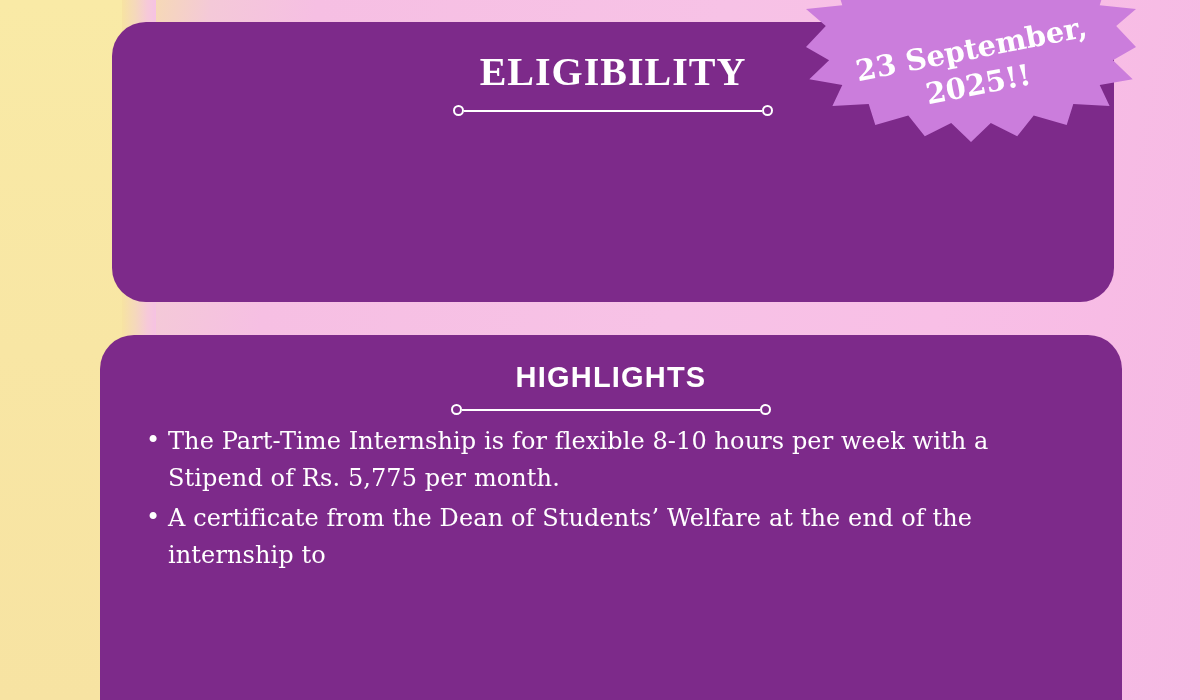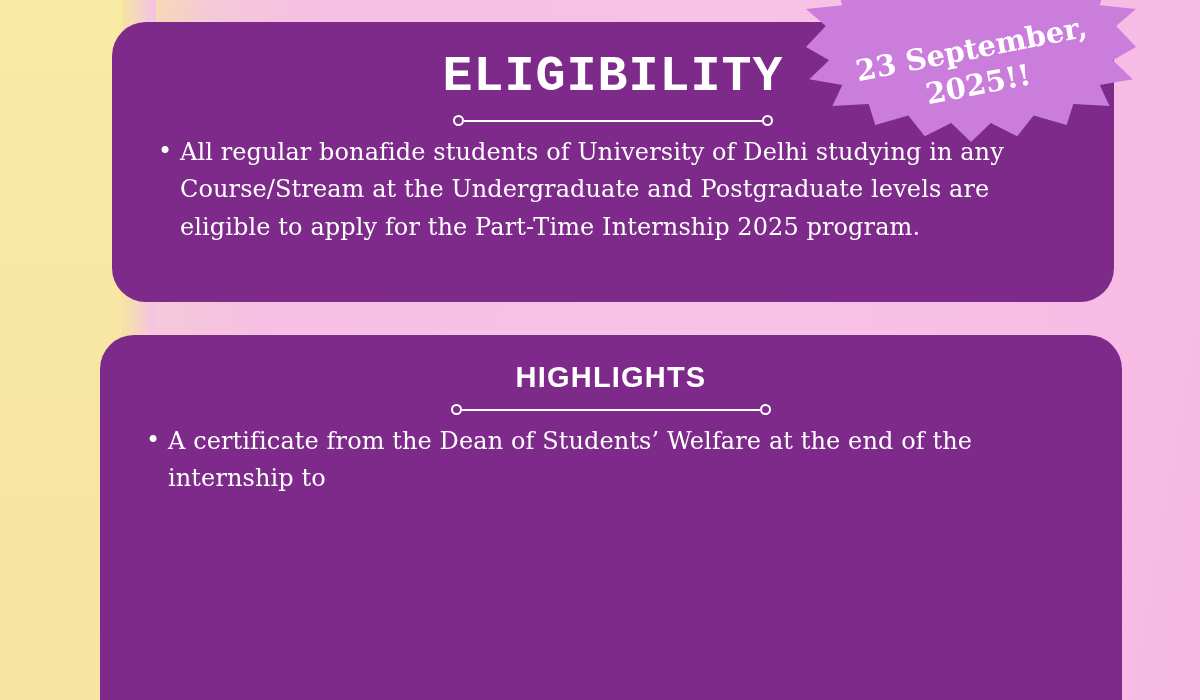--- a/index.html
+++ b/index.html
@@ -66,22 +66,22 @@
     padding: 26px 34px 10px 34px;
   }
 
   .card-title {
     text-align: center;
     font-weight: bold;
     letter-spacing: 0.5px;
     margin: 0;
   }
   #title-eligibility {
-    font-family: Liberation Mono, monospace;
-    font-size: 50px;
+    font-family: Liberation Serif, serif;
+    font-size: 40px;
     letter-spacing: 1px;
   }
   #title-highlights {
     font-family: "Liberation Sans", sans-serif;
     font-size: 29px;
     letter-spacing: 1.2px;
     font-weight: bold;
   }
 
   
@@ -182,35 +182,35 @@
 </div>
 
 <section class="card" id="card-eligibility">
   <h2 class="card-title" id="title-eligibility">ELIGIBILITY</h2>
   <div class="divider">
     <span class="dot"></span>
     <span class="line"></span>
     <span class="dot"></span>
   </div>
   <ul class="bullets">
-    <li>All regular bonafide students of University of Delhi studying in any Course/Stream at the Undergraduate and Postgraduate levels are eligible to apply for the  Part-Time Internship 2025 program.</li>
   </ul>
 
   <div id="deadline-badge">
     <div class="burst"></div>
     <div class="burst-text">
       <span>23 September,</span>
       <span>2025!!</span>
     </div>
   </div>
 </section>
 
 <section class="card" id="card-highlights">
   <h2 class="card-title" id="title-highlights">HIGHLIGHTS</h2>
   <div class="divider">
     <span class="dot"></span>
     <span class="line"></span>
     <span class="dot"></span>
   </div>
   <ul class="bullets">
+    <li>The Part-Time Internship is for flexible 8-10  hours per week with a Stipend of Rs. 5,775 per month.</li>
     <li>A certificate from the Dean of Students’ Welfare at the end of the internship to</li>
   </ul>
 </section>
 
 </body></html>

